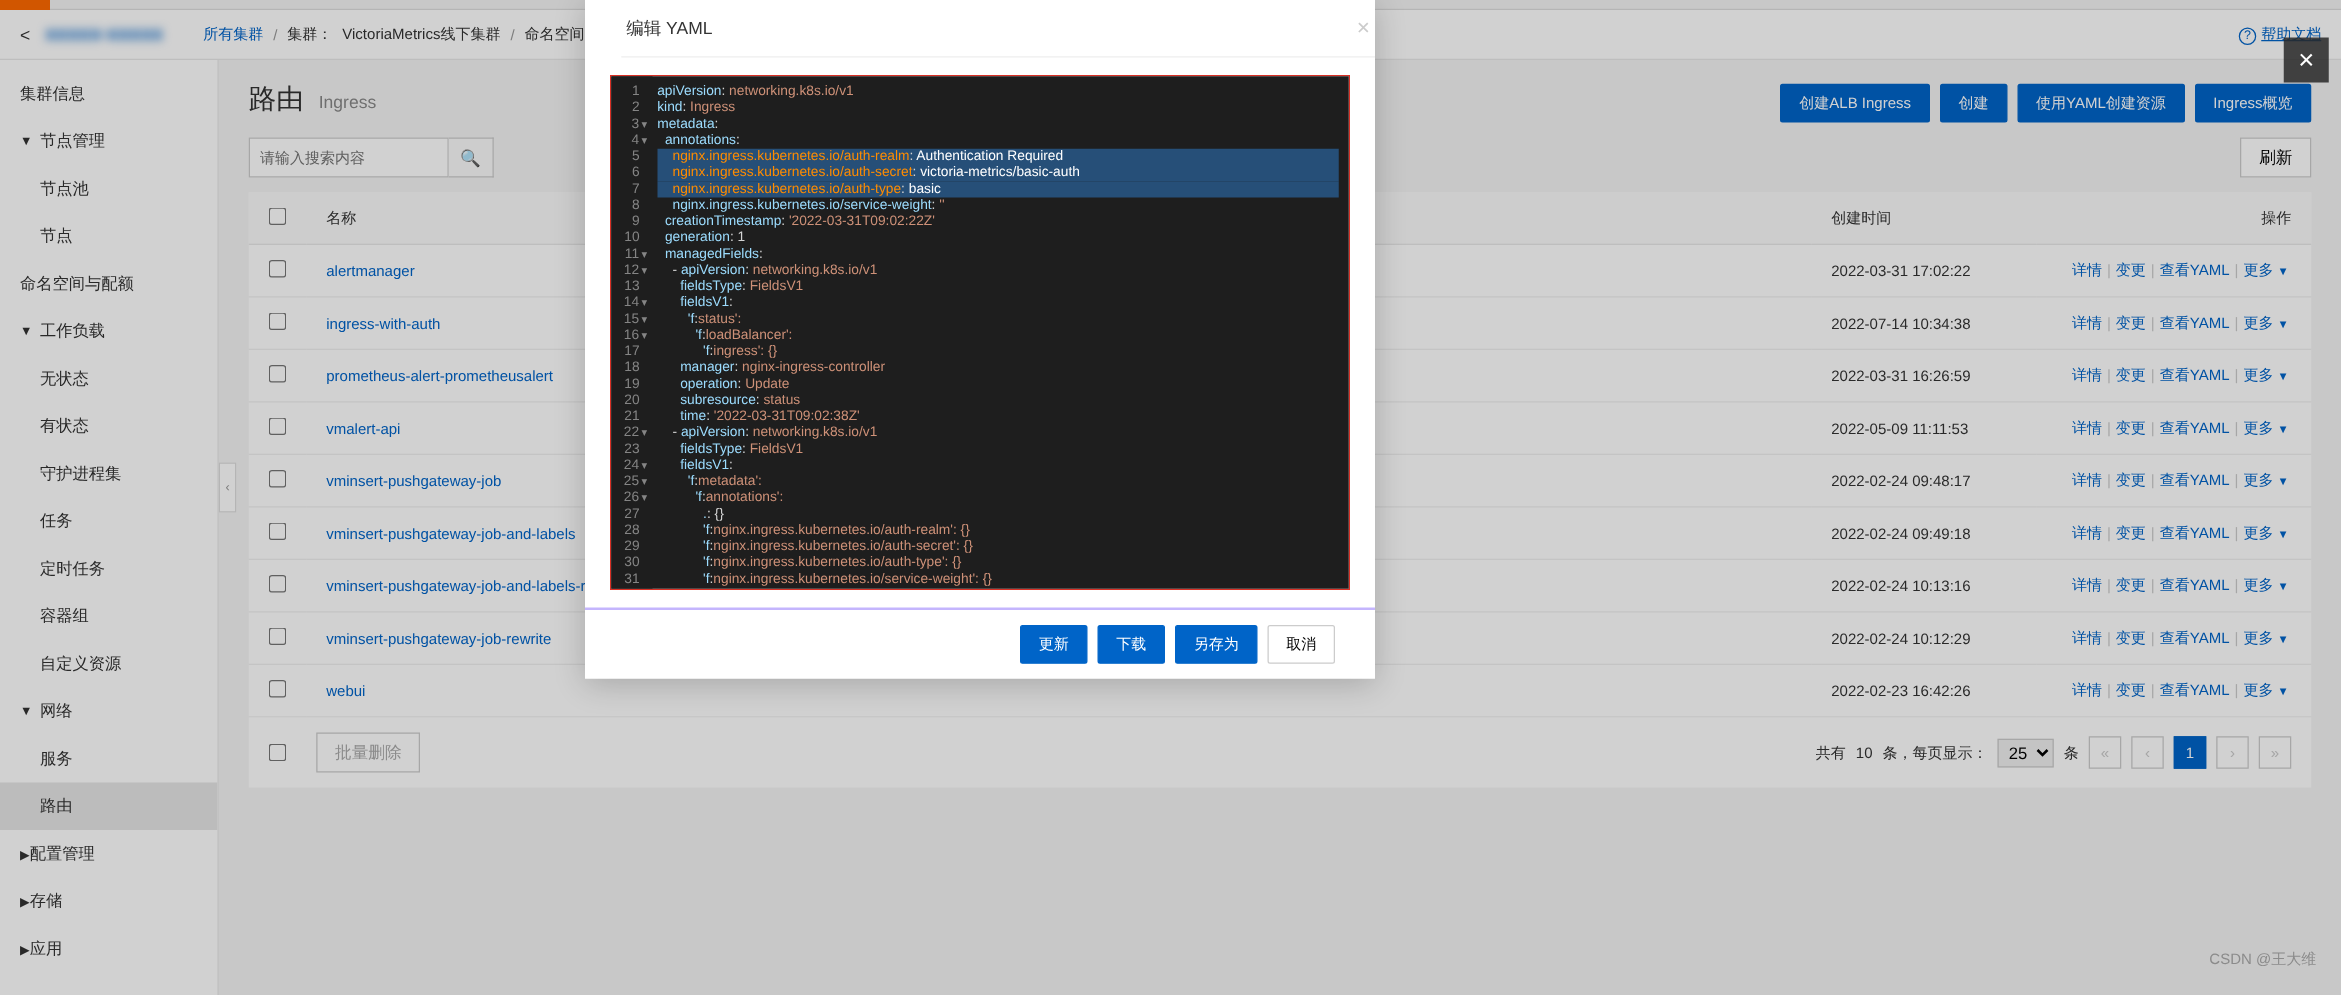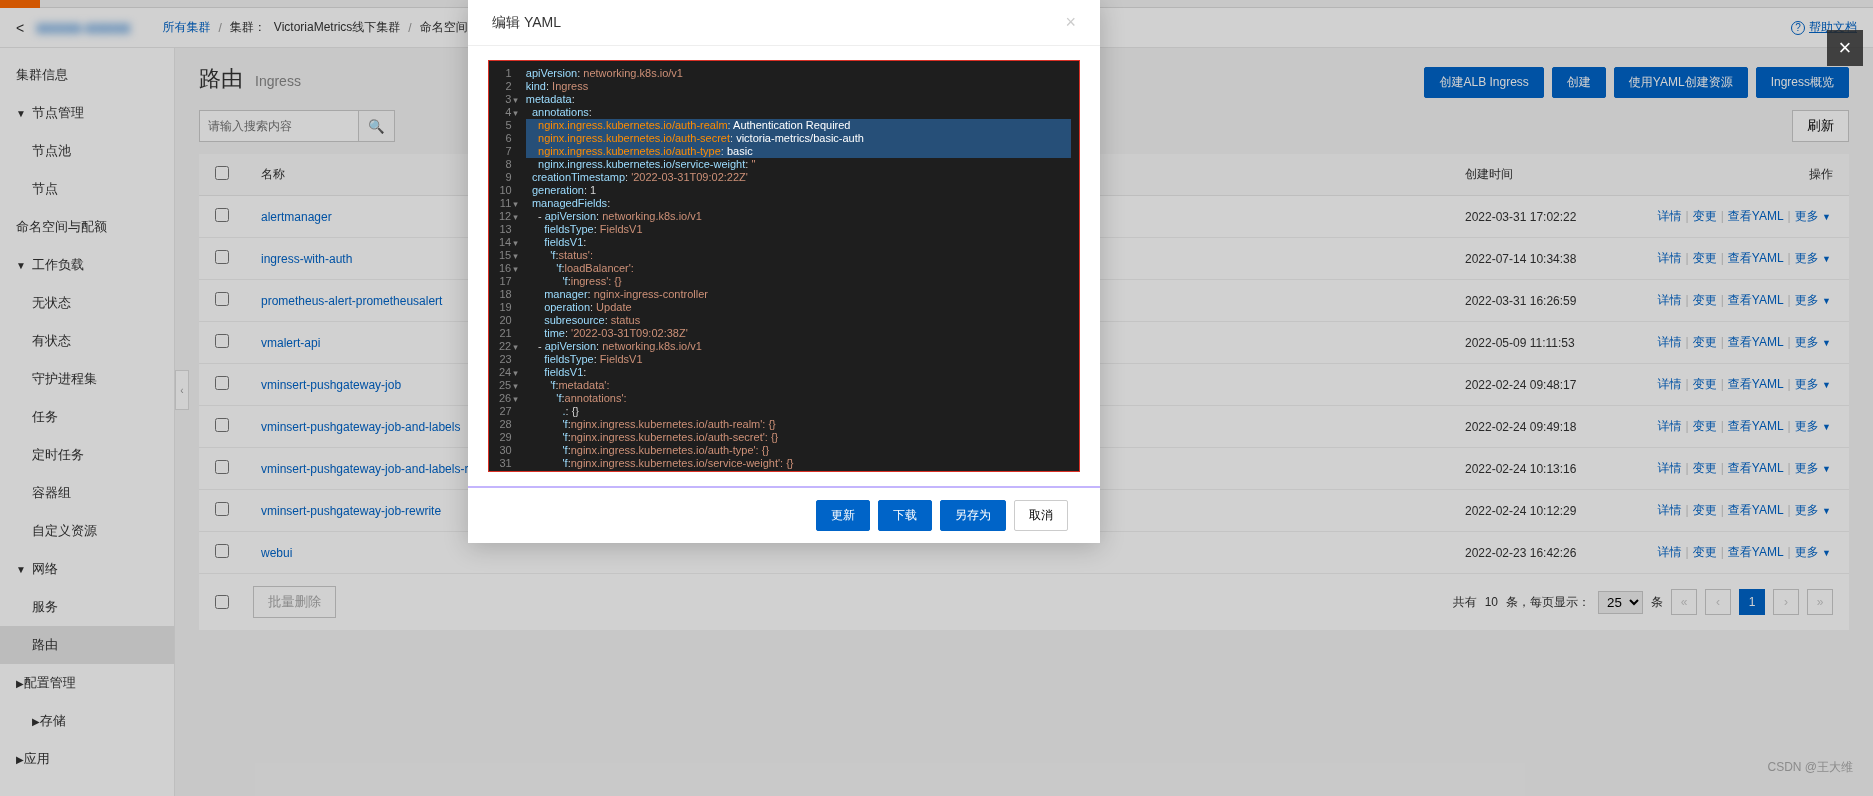--- a/index.html
+++ b/index.html
@@ -46,21 +46,21 @@
 .batch-del { padding: 6px 14px; border: 1px solid #ccc; background: #fff; color: #aaa; }
 .pagination { margin-left: auto; display: flex; align-items: center; gap: 8px; font-size: 12px; }
 .page-size-sel { border: 1px solid #ccc; padding: 2px 4px; }
 .pg-btn { width: 26px; height: 26px; border: 1px solid #ccc; background: #fff; display: inline-flex; align-items: center; justify-content: center; cursor: pointer; }
 .pg-btn.active { background: #0064c8; color: #fff; border-color: #0064c8; }
 .pg-btn.disabled { color: #ccc; }
 .watermark { position: absolute; bottom: 20px; right: 20px; font-size: 12px; color: #aaa; }
 
 .modal-mask { position: absolute; inset: 0; background: rgba(0,0,0,0.18); }
 .modal { position: absolute; left: 468px; top: 0; width: 632px; background: #fff; box-shadow: 0 4px 24px rgba(0,0,0,0.2); }
-.modal-head { padding: 12px 24px; border-bottom: 1px solid #eee; display: flex; align-items: center; }
+.modal-head { padding: 12px 4px; border-bottom: 1px solid #eee; display: flex; align-items: center; margin-left: 29px; }
 .modal-title { font-size: 14px; font-weight: 500; }
 .modal-close { margin-left: auto; font-size: 18px; color: #ccc; cursor: pointer; }
 .modal-body { padding: 14px 20px; }
 .editor-wrap { border: 1px solid #d93025; }
 .editor { background: #1e1e1e; font-family: Consolas, Menlo, monospace; font-size: 11px; line-height: 13px; display: flex; height: 410px; overflow: hidden; }
 .gutter { background: #1e1e1e; color: #858585; text-align: right; padding: 6px 4px 6px 10px; user-select: none; }
 .gutter div { height: 13px; }
 .code { padding: 6px 8px 6px 4px; flex: 1; white-space: pre; color: #d4d4d4; }
 .code .line { height: 13px; display: block; }
 .hl { background: #264f78; display: inline-block; width: 100%; }
@@ -115,21 +115,21 @@
         <div class="sb-item">定时任务</div>
         <div class="sb-item">容器组</div>
         <div class="sb-item">自定义资源</div>
         <div class="sb-group">
           <span class="caret">▼</span>
           <span>网络</span>
         </div>
         <div class="sb-item">服务</div>
         <div class="sb-item active">路由</div>
         <div class="sb-item" style="padding-left: 16px;"><span class="caret">▶</span><span>配置管理</span></div>
-        <div class="sb-item" style=""><span class="caret">▶</span><span>存储</span></div>
+        <div class="sb-item" style="padding-left: 16px;"><span class="caret">▶</span><span>存储</span></div>
         <div class="sb-item" style="padding-left: 16px;"><span class="caret">▶</span><span>应用</span></div>
       </div>
   </div>
   <div class="collapse-handle">‹</div>
 
   <div class="main">
     <div class="page-title-row">
       <span class="page-title">路由</span>
       <span class="page-subtitle">Ingress</span>
       <div class="action-buttons">

